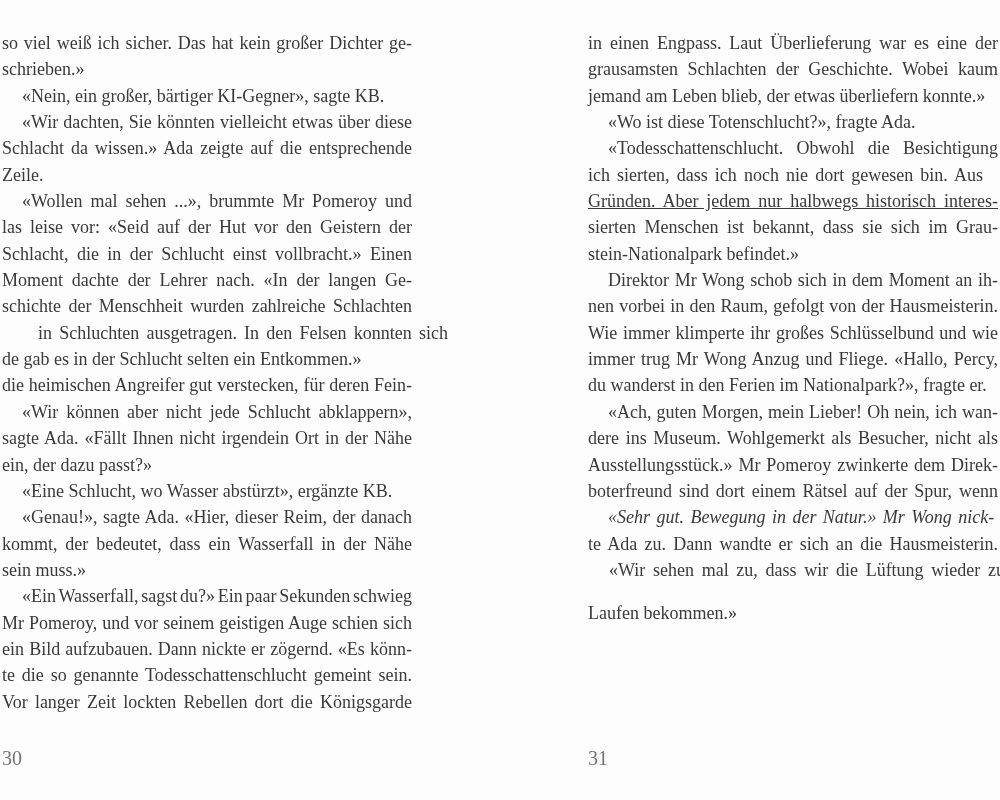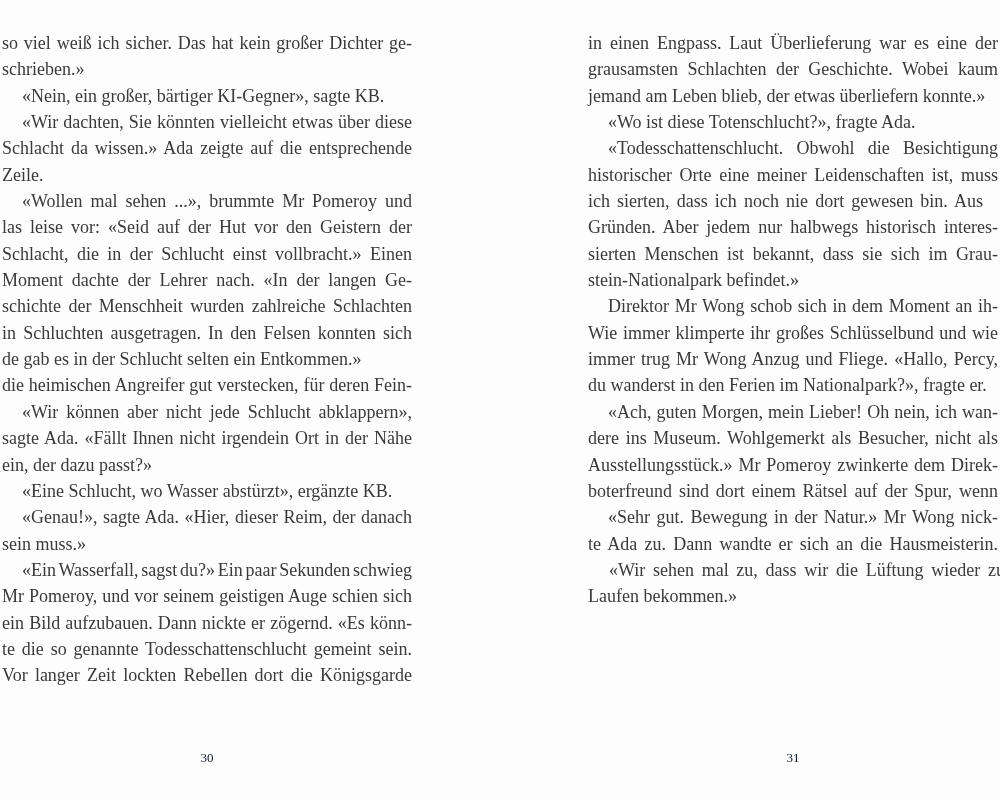--- a/index.html
+++ b/index.html
@@ -37,80 +37,80 @@
     height: 26.35px;
     white-space: pre;
     text-rendering: optimizeLegibility;
   }
   .line.indent { padding-left: 20px; }
   .pagenum {
     position: absolute;
     top: 747px;
     left: 0;
     width: 100%;
-    text-align: center;
-    font-size: 13px;
+    font-size: 20px;
     line-height: 22px;
-    color: #0f172a;
+    color: #737373;
   }
 </style>
 </head>
 <body>
 
 <div class="spread">
   <div class="page" id="page-left">
     <div class="textblock">
         <div class="line" style="display: block; word-spacing: 1.3625px;">so viel weiß ich sicher. Das hat kein großer Dichter ge-</div>
         <div class="line" style="display: block;">schrieben.»</div>
         <div class="line indent" style="display: block;">«Nein, ein großer, bärtiger KI-Gegner», sagte KB.</div>
         <div class="line indent" style="display: block; word-spacing: 0.549107px;">«Wir dachten, Sie könnten vielleicht etwas über diese</div>
         <div class="line" style="display: block; word-spacing: 2.44866px;">Schlacht da wissen.» Ada zeigte auf die entsprechende</div>
         <div class="line" style="display: block;">Zeile.</div>
         <div class="line indent" style="display: block; word-spacing: 3.42857px;">«Wollen mal sehen ...», brummte Mr Pomeroy und</div>
         <div class="line" style="display: block; word-spacing: 3.51094px;">las leise vor: «Seid auf der Hut vor den Geistern der</div>
         <div class="line" style="display: block; word-spacing: 3.94196px;">Schlacht, die in der Schlucht einst vollbracht.» Einen</div>
         <div class="line" style="display: block; word-spacing: 4.33398px;">Moment dachte der Lehrer nach. «In der langen Ge-</div>
         <div class="line" style="display: block; word-spacing: 2.93125px;">schichte der Menschheit wurden zahlreiche Schlachten</div>
-        <div class="line" style="display: block; word-spacing: 2.72768px;">in Schluchten ausgetragen. In den Felsen konnten sich</div>
+        <div class="line" style="display: block; word-spacing: 2.72768px; margin-left: 36px;">in Schluchten ausgetragen. In den Felsen konnten sich</div>
         <div class="line" style="display: block;">de gab es in der Schlucht selten ein Entkommen.»</div>
         <div class="line" style="display: block; word-spacing: 0.305804px;">die heimischen Angreifer gut verstecken, für deren Fein-</div>
         <div class="line indent" style="display: block; word-spacing: 3.39062px;">«Wir können aber nicht jede Schlucht abklappern»,</div>
         <div class="line" style="display: block; word-spacing: 1.49306px;">sagte Ada. «Fällt Ihnen nicht irgendein Ort in der Nähe</div>
         <div class="line" style="display: block;">ein, der dazu passt?»</div>
         <div class="line indent" style="display: block;">«Eine Schlucht, wo Wasser abstürzt», ergänzte KB.</div>
         <div class="line indent" style="display: block; word-spacing: 1.05134px;">«Genau!», sagte Ada. «Hier, dieser Reim, der danach</div>
+        <div class="line" style="display: block; word-spacing: 3.36133px;">kommt, der bedeutet, dass ein Wasserfall in der Nähe</div>
         <div class="line" style="display: block;">sein muss.»</div>
         <div class="line indent" style="display: block; word-spacing: -1.73214px;">«Ein Wasserfall, sagst du?» Ein paar Sekunden schwieg</div>
         <div class="line" style="display: block; word-spacing: 0.466797px;">Mr Pomeroy, und vor seinem geistigen Auge schien sich</div>
         <div class="line" style="display: block; word-spacing: 0.640625px;">ein Bild aufzubauen. Dann nickte er zögernd. «Es könn-</div>
         <div class="line" style="display: block; word-spacing: 2.36458px;">te die so genannte Todesschattenschlucht gemeint sein.</div>
         <div class="line" style="display: block; word-spacing: 2.70536px;">Vor langer Zeit lockten Rebellen dort die Königsgarde</div>
       </div>
     <div class="pagenum">30</div>
   </div>
   <div class="page" id="page-right">
     <div class="textblock">
         <div class="line" style="display: block; word-spacing: 3.45508px;">in einen Engpass. Laut Überlieferung war es eine der</div>
         <div class="line" style="display: block; word-spacing: 4.98125px;">grausamsten Schlachten der Geschichte. Wobei kaum</div>
         <div class="line" style="display: block;">jemand am Leben blieb, der etwas überliefern konnte.»</div>
         <div class="line indent" style="display: block;">«Wo ist diese Totenschlucht?», fragte Ada.</div>
         <div class="line indent" style="display: block; word-spacing: 8.77083px;">«Todesschattenschlucht. Obwohl die Besichtigung</div>
-        <div class="line" style="display: block; word-spacing: 3.10156px;">historischer Orte eine meiner Leidenschaften ist, muss</div>
         <div class="line" style="display: block; word-spacing: 2.61979px;">ich sierten, dass ich noch nie dort gewesen bin. Aus</div>
-        <div class="line" style="display: block; word-spacing: 3.43229px;">Gründen. Aber jedem nur halbwegs historisch interes-</div>
+        <div class="line" style="display: block; word-spacing: 3.43229px; text-decoration: underline;">Gründen. Aber jedem nur halbwegs historisch interes-</div>
         <div class="line" style="display: block; word-spacing: 4.07227px;">sierten Menschen ist bekannt, dass sie sich im Grau-</div>
         <div class="line" style="display: block;">stein-Nationalpark befindet.»</div>
         <div class="line indent" style="display: block; word-spacing: 1.14757px;">Direktor Mr Wong schob sich in dem Moment an ih-</div>
+        <div class="line" style="display: block; word-spacing: 0.636719px;">nen vorbei in den Raum, gefolgt von der Hausmeisterin.</div>
         <div class="line" style="display: block; word-spacing: 1.18527px;">Wie immer klimperte ihr großes Schlüsselbund und wie</div>
         <div class="line" style="display: block; word-spacing: 1.5625px;">immer trug Mr Wong Anzug und Fliege. «Hallo, Percy,</div>
         <div class="line" style="display: block;">du wanderst in den Ferien im Nationalpark?», fragte er.</div>
         <div class="line indent" style="display: block; word-spacing: 0.617188px;">«Ach, guten Morgen, mein Lieber! Oh nein, ich wan-</div>
         <div class="line" style="display: block; word-spacing: 2.15402px;">dere ins Museum. Wohlgemerkt als Besucher, nicht als</div>
         <div class="line" style="display: block; word-spacing: 1.4125px;">Ausstellungsstück.» Mr Pomeroy zwinkerte dem Direk-</div>
         <div class="line" style="display: block; word-spacing: 2.41406px;">boterfreund sind dort einem Rätsel auf der Spur, wenn</div>
-        <div class="line indent" style="display: block; word-spacing: 1.97852px;">«Sehr gut. Bewegung in der Natur.» Mr Wong nick-</div>
+        <div class="line indent" style="display: block; word-spacing: 1.97852px; font-style: italic;">«Sehr gut. Bewegung in der Natur.» Mr Wong nick-</div>
         <div class="line" style="display: block; word-spacing: 2.73611px;">te Ada zu. Dann wandte er sich an die Hausmeisterin.</div>
         <div class="line" style="display: block; word-spacing: 3.20312px; margin-left: 21px;">«Wir sehen mal zu, dass wir die Lüftung wieder zum</div>
-        <div class="line" style="display: block;">Laufen bekommen.»</div>
+        <div class="line" style="display: block; margin-top: 17px;">Laufen bekommen.»</div>
       </div>
     <div class="pagenum">31</div>
   </div>
 </div>
 
 </body></html>

